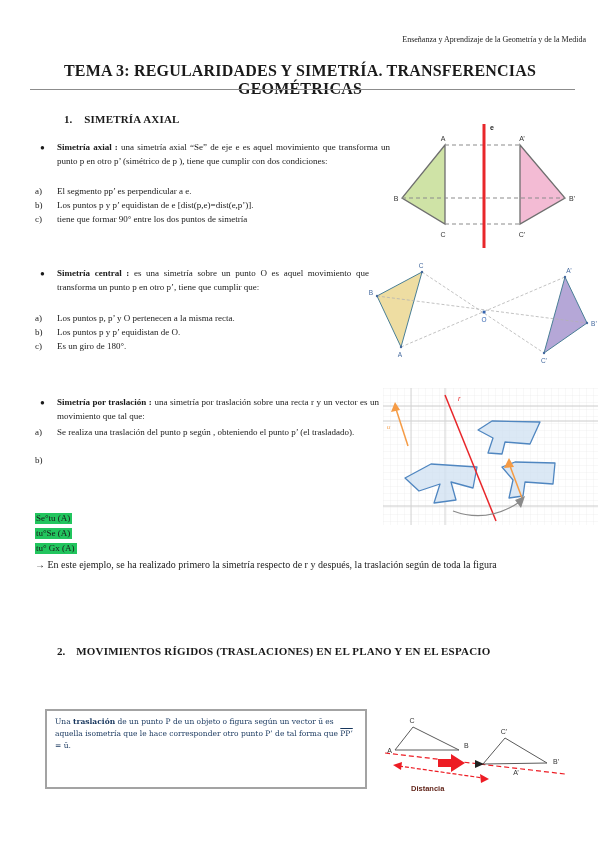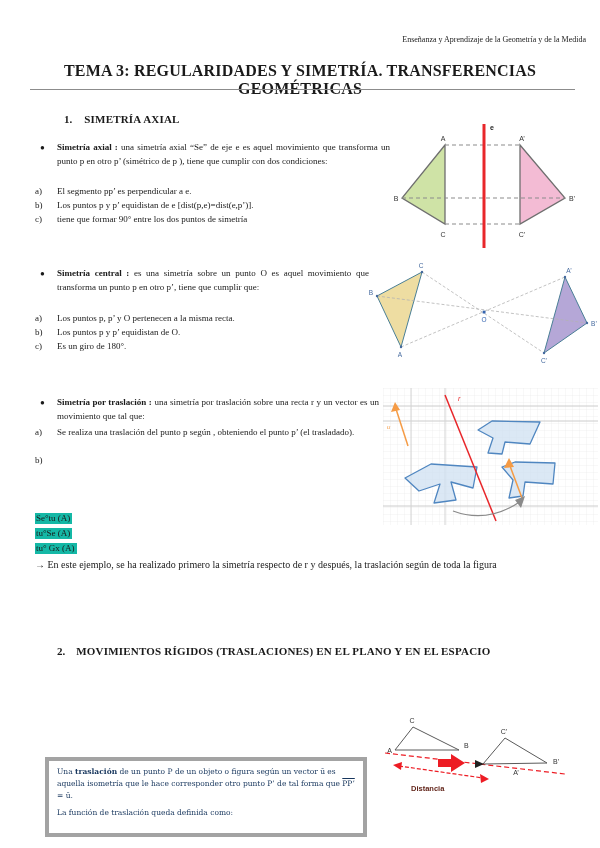--- a/index.html
+++ b/index.html
@@ -12,30 +12,30 @@
   .title{font-size:16px;font-weight:bold;text-align:center;width:100%;letter-spacing:.2px;}
   .rule{border-top:1px solid #8c8c8c;height:0;}
   .h-num{font-weight:bold;font-size:11px;}
   .h-txt{font-weight:bold;font-size:11px;letter-spacing:.2px;}
   .bullet{font-size:9px;line-height:13.5px;text-align:justify;}
   .bullet .marker{position:absolute;left:-17px;top:0;font-size:8px;}
   .bterm{font-weight:bold;}
   .abc{font-size:9px;line-height:14px;padding-left:22px;text-align:justify;}
   .abc .abc-label{position:absolute;left:0;top:0;}
   .hl{font-size:9px;line-height:12px;}
-  .hl span{background:#14b8a6;padding:0 2px 1px 1px;}
+  .hl span{background:#22c55e;padding:0 2px 1px 1px;}
   .note{font-size:10px;line-height:15px;text-align:justify;}
   .h2line{white-space:nowrap;}
   .tras{font-size:9.2px;line-height:15.5px;text-align:justify;}
   .tras .lead{font-weight:bold;font-size:10.5px;letter-spacing:.3px;}
   .tras .gap{display:inline-block;width:30px;}
   .defbox{
-    border:4px solid #a3a3a3;background:#fff;color:#17365d;
+    border:2px solid #a3a3a3;background:#fff;color:#17365d;
     font-family:"DejaVu Serif",serif;font-size:7.5px;line-height:12px;
-    padding:5px 8px;box-sizing:border-box;margin-top:48px;
+    padding:5px 8px;box-sizing:border-box;
   }
   .defbox .b{font-weight:bold;}
   .defbox .ovl{text-decoration:overline;}
   .defbox .p2{margin-top:5px;}
   .defbox .formula{margin-top:6px;text-align:center;font-style:italic;font-size:8px;}
   svg text{font-family:"Liberation Sans",sans-serif;}
 </style>
 </head>
 <body>
 
@@ -178,21 +178,20 @@
   <div class="abs note" style="top:557px;left:35px;width:556px;">→ En este ejemplo, se ha realizado primero la simetría respecto de r y después, la traslación según de toda la figura</div>
 
   <div class="abs h2line" style="top:641px;left:57px;">
     <span class="h-num">2.</span>
     <span class="h-txt" style="margin-left:7px;">MOVIMIENTOS RÍGIDOS (TRASLACIONES) EN EL PLANO Y EN EL ESPACIO</span>
   </div>
 
 
   <div class="abs defbox" style="top:709px;left:45px;width:322px;height:80px;">
     <div><span>Una </span><span class="b">traslación</span><span> de un punto P de un objeto o figura según un vector ū es aquella isometría que le hace corresponder otro punto P’ de tal forma que </span><span class="ovl">PP’</span><span> = ū.</span></div>
-    <div class="p2">La función de traslación queda definida como:</div>
   </div>
 
   <svg class="abs" style="top:705px;left:385px;" width="212" height="110" viewBox="0 0 212 110">
     <line x1="0" y1="48" x2="180" y2="69" stroke-width="1.2" stroke-dasharray="5 3" stroke="#ed1c24"></line>
     <polygon points="10,45 28,22 74,45" fill="none" stroke="#5a5a5a" stroke-width="1"></polygon>
     <polygon points="98,59 120,33 162,58" fill="none" stroke="#5a5a5a" stroke-width="1"></polygon>
     <polygon points="53,54 66,54 66,49 80,58 66,67 66,62 53,62" fill="#ed1c24"></polygon>
     <polygon points="90,55 99,59 90,63" fill="#222222"></polygon>
     <line x1="14" y1="61" x2="98" y2="73" stroke-width="1.2" stroke-dasharray="4 2" stroke="#ed1c24"></line>
     <polygon points="8,60 17,57 16,65" fill="#ed1c24"></polygon>

